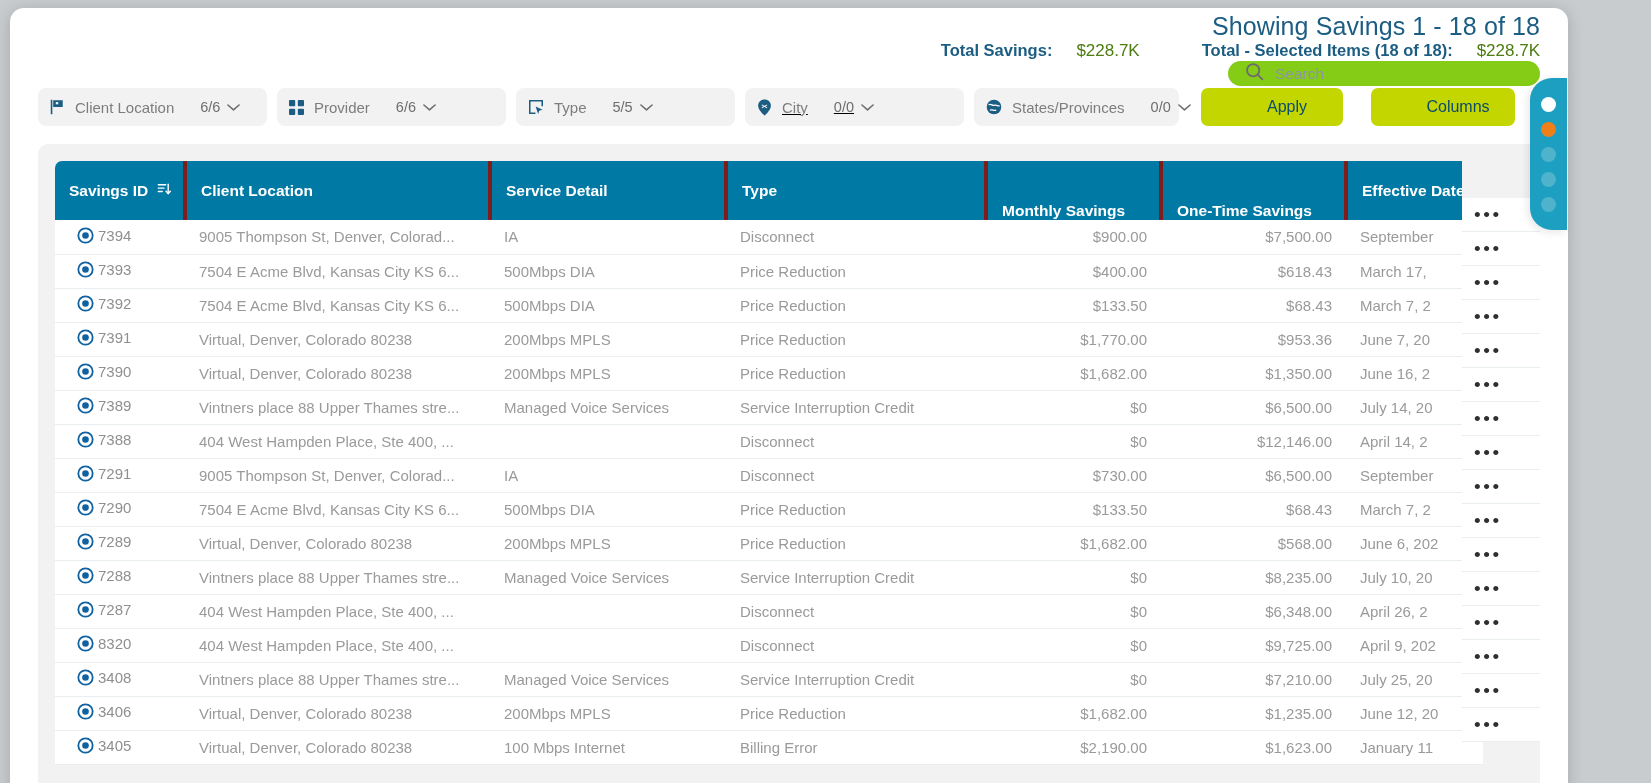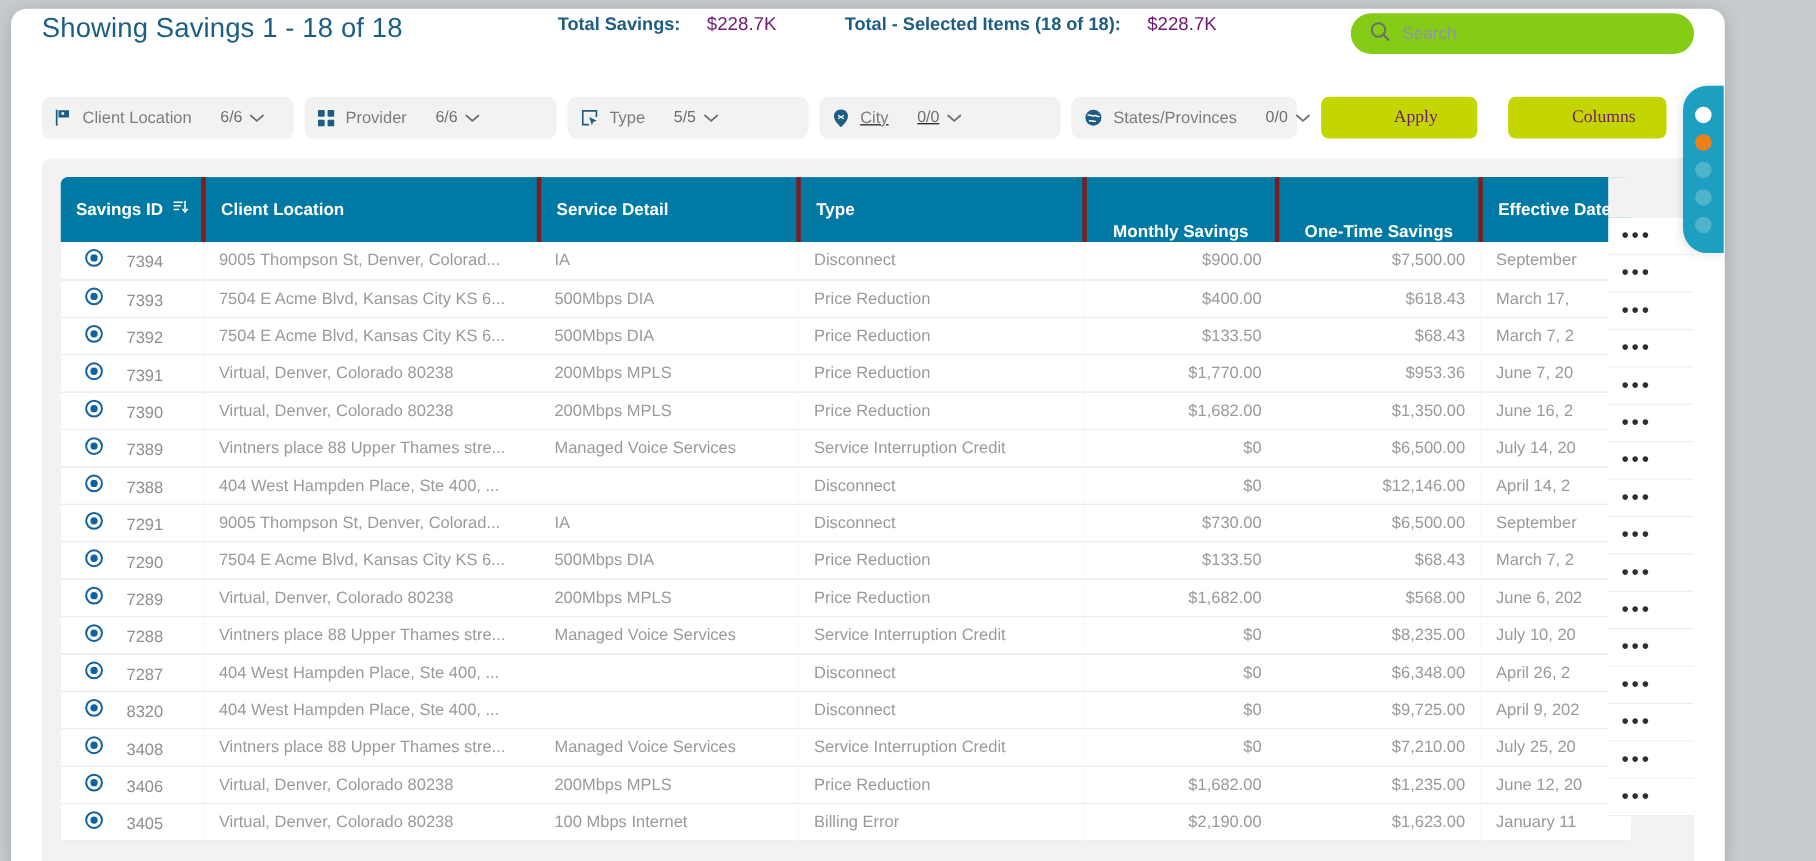--- a/index.html
+++ b/index.html
@@ -17,33 +17,33 @@
     width: 1558px; height: 790px;
     background: #ffffff;
     border-radius: 14px;
     box-shadow: 0 2px 16px rgba(0,0,0,.18);
     overflow: hidden;
   }
   .page-inner { position: absolute; inset: 0; padding: 0 28px; }
 
   
   .header-row {
-    display: flex; align-items: flex-start;
-    height: 76px; padding-top: 4px;
+    display: flex; align-items: flex-end;
+    height: 76px; padding-top: 4px; flex-direction: column;
   }
   .showing-title {
     color: #1c5d83; font-size: 25px; font-weight: 400;
     letter-spacing: .1px; white-space: nowrap;
   }
   .totals {
     display: flex; align-items: baseline; gap: 24px;
     margin-left: 141px; white-space: nowrap;
   }
   .tot-label { color: #1c5d83; font-size: 16.5px; font-weight: bold; }
-  .tot-value { color: #701a75; font-size: 17px; font-weight: 400; }
+  .tot-value { color: #4d7c0f; font-size: 17px; font-weight: 400; }
   .tot-gap { width: 14px; display: inline-block; }
 
   .search-box {
     margin-left: auto;
     width: 312px; height: 37px;
     background: #84cc16; border-radius: 19px;
     display: flex; align-items: center; gap: 10px;
     padding: 0 16px;
   }
   .search-box svg { flex: 0 0 auto; }
@@ -67,22 +67,22 @@
   .fc-caret { margin-left: 7px; display: flex; align-items: center; }
 
   .chip-client   { width: 229px; }
   .chip-provider { width: 229px; }
   .chip-type     { width: 219px; }
   .chip-city     { width: 219px; text-decoration: underline; }
   .chip-states   { width: 205px; }
 
   .btn-green {
     border: 0; border-radius: 7px; height: 38px;
-    background: #c3d600; color: #701a75;
-    font-family: Liberation Serif, serif;
+    background: #c3d600; color: #0c4a6e;
+    font-family: Liberation Sans, sans-serif;
     font-size: 16px; cursor: pointer; padding-left: 30px;
   }
   .btn-apply   { width: 142px; margin-left: 12px; }
   .btn-columns { width: 144px; margin-left: 18px; }
 
   
   .table-card {
     margin-top: 14px;
     background: #f2f2f2;
     border-radius: 10px;
@@ -97,31 +97,31 @@
     background: #0079a5; color: #ffffff;
     font-size: 15.5px; font-weight: bold;
     height: 37px; padding: 0 14px; text-align: left;
     border-right: 4px solid #7f1d1d;
     white-space: nowrap;
   }
   thead th:first-child { border-top-left-radius: 7px; }
   thead th:last-child  { border-top-right-radius: 7px; border-right: 0; }
   th.num { text-align: right; }
   .th-inner { display: flex; align-items: center; gap: 9px; }
-  .th-inner.right { justify-content: center; margin-top: 41px; }
+  .th-inner.right { justify-content: flex-start; margin-top: 41px; }
 
   tbody td {
     background: #ffffff; color: #9a9a9a;
     font-size: 15px; height: 34px; padding: 0 14px;
     border-bottom: 1px solid #e9eef1;
     white-space: nowrap; overflow: hidden; text-overflow: ellipsis;
   }
   td.num { text-align: right; }
   td.idcell { padding-left: 22px; }
-  .id-wrap { display: flex; align-items: flex-end; gap: 21px; }
+  .id-wrap { display: flex; align-items: flex-start; gap: 4px; }
   .id-text { color: #8f8f8f; }
 
   .col-id   { width: 130px; }
   .col-loc  { width: 305px; }
   .col-svc  { width: 236px; }
   .col-type { width: 260px; }
   .col-mon  { width: 175px; }
   .col-one  { width: 185px; }
   .col-date { width: 137px; }
 

